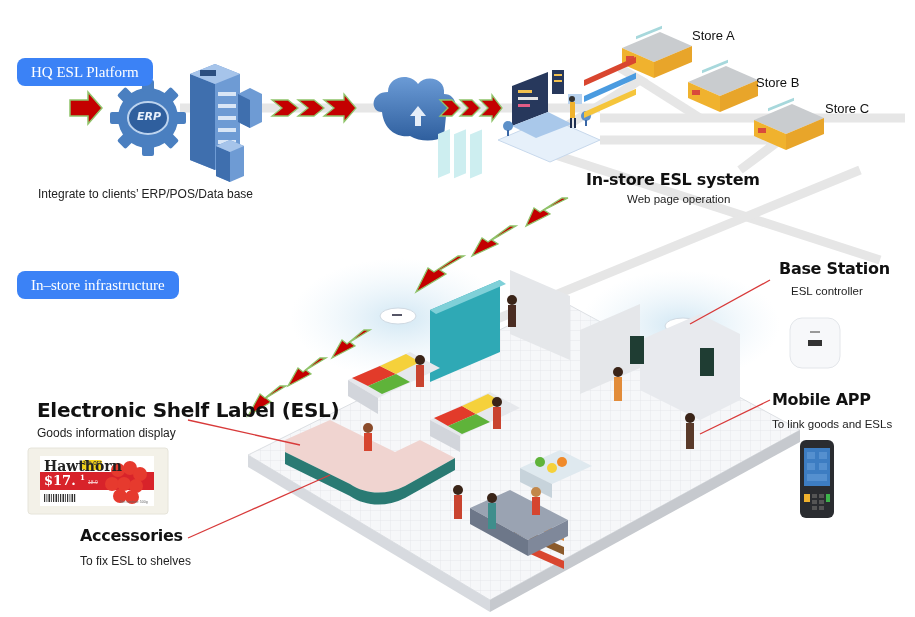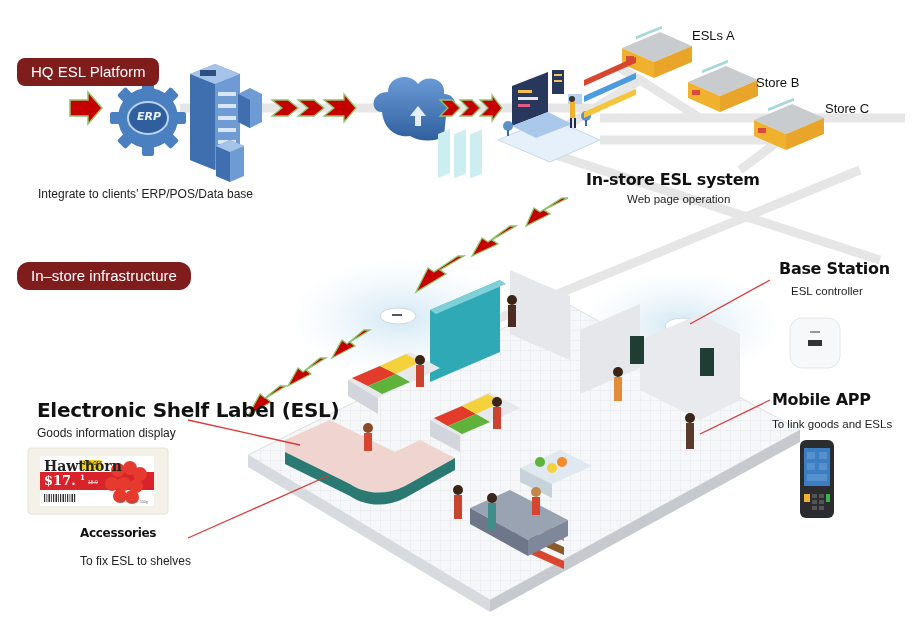--- a/index.html
+++ b/index.html
@@ -1,22 +1,22 @@
 <!DOCTYPE html>
 <html><head>
 <meta charset="utf-8">
 <style>
   * { box-sizing: border-box; margin: 0; padding: 0; }
   html, body { width: 915px; height: 617px; background: #ffffff; overflow: hidden; }
   body { position: relative; font-family: "Liberation Sans", "DejaVu Sans", sans-serif; color: #222; }
   .abs { position: absolute; }
 
   .pill {
-    position: absolute; background: #7f1d1d; color: #fff; border-radius: 8px;
-    font-family: Liberation Sans, sans-serif; font-size: 15px; line-height: 28px;
+    position: absolute; background: #3b82f6; color: #fff; border-radius: 8px;
+    font-family: Liberation Serif, serif; font-size: 15px; line-height: 28px;
     padding: 0 14px; white-space: nowrap;
   }
   .heading { position: absolute; font-family: "DejaVu Sans", sans-serif; font-weight: bold; color: #111; white-space: nowrap; letter-spacing: -0.3px; }
   .sub { position: absolute; font-family: "Liberation Sans", sans-serif; font-size: 12px; color: #222; white-space: nowrap; }
   .store-label { position: absolute; font-family: "Liberation Sans", sans-serif; font-size: 13px; color: #111; white-space: nowrap; }
 
   svg.scene { position: absolute; left: 0; top: 0; }
 </style>
 </head>
 <body>
@@ -347,39 +347,39 @@
       <rect x="71.5" y="494" width="1.6" height="8"></rect>
         <rect x="74" y="494" width="1.2" height="8"></rect>
     </g>
   </g>
 </svg>
 
 <div class="pill" style="left:17px; top:58px;">HQ ESL Platform</div>
 <div class="abs" style="left:137px; top:110px; font-family:'DejaVu Sans',sans-serif; font-weight:bold; font-size:11px; color:#e8f0fb; font-style:italic;">ERP</div>
 <div class="sub" style="left:38px; top:187px;">Integrate to clients’ ERP/POS/Data base</div>
 
-<div class="store-label" style="left:692px; top:28px;">ESLs A</div>
+<div class="store-label" style="left:692px; top:28px;">Store A</div>
 <div class="store-label" style="left:756px; top:63px;margin-top:12px;">Store B</div>
 <div class="store-label" style="left:825px; top:101px;">Store C</div>
 
 <div class="heading" style="left:586px; top:170px; font-size:16px;">In-store ESL system</div>
 <div class="sub" style="left:627px; top:193px; font-size:11.5px;">Web page operation</div>
 
-<div class="pill" style="left:17px; top:262px;border-radius:12px;">In–store infrastructure</div>
+<div class="pill" style="left:17px; top:271px;">In–store infrastructure</div>
 
 <div class="heading" style="left:779px; top:259px; font-size:16px;">Base Station</div>
 <div class="sub" style="left:791px; top:285px; font-size:11.5px;">ESL controller</div>
 
 <div class="heading" style="left:772px; top:390px; font-size:16px;">Mobile APP</div>
 <div class="sub" style="left:772px; top:418px; font-size:11.5px;">To link goods and ESLs</div>
 
 <div class="heading" style="left:37px; top:398px; font-size:20px;">Electronic Shelf Label (ESL)</div>
 <div class="sub" style="left:37px; top:426px;">Goods information display</div>
 
 <div class="abs" style="left:44px; top:458px; font-family:'DejaVu Serif',serif; font-weight:bold; font-size:14px; color:#222;">Hawthorn</div>
 <div class="abs" style="left:83px; top:461px; font-family:'Liberation Sans',sans-serif; font-weight:bold; font-size:4.5px; color:#333;">10% OFF</div>
 <div class="abs" style="left:44px; top:473px; font-family:'DejaVu Serif',serif; font-weight:bold; font-size:13px; color:#fff;">$17.</div>
 <div class="abs" style="left:80px; top:473px; font-family:'DejaVu Serif',serif; font-weight:bold; font-size:7px; color:#fff;">1</div>
 <div class="abs" style="left:88px; top:479px; font-family:'Liberation Sans',sans-serif; font-size:5px; color:#f7c8c8; text-decoration:line-through;">18.9</div>
 <div class="abs" style="left:120px; top:500px; font-family:'Liberation Sans',sans-serif; font-size:3.5px; color:#666;">Net content: 500g</div>
 
-<div class="heading" style="left:80px; top:526px; font-size:12px;text-align:center;">Accessories</div>
+<div class="heading" style="left:80px; top:526px; font-size:16px;text-align:center;">Accessories</div>
 <div class="sub" style="left:72px; top:554px;margin-left:8px;">To fix ESL to shelves</div>
 
 </body></html>

